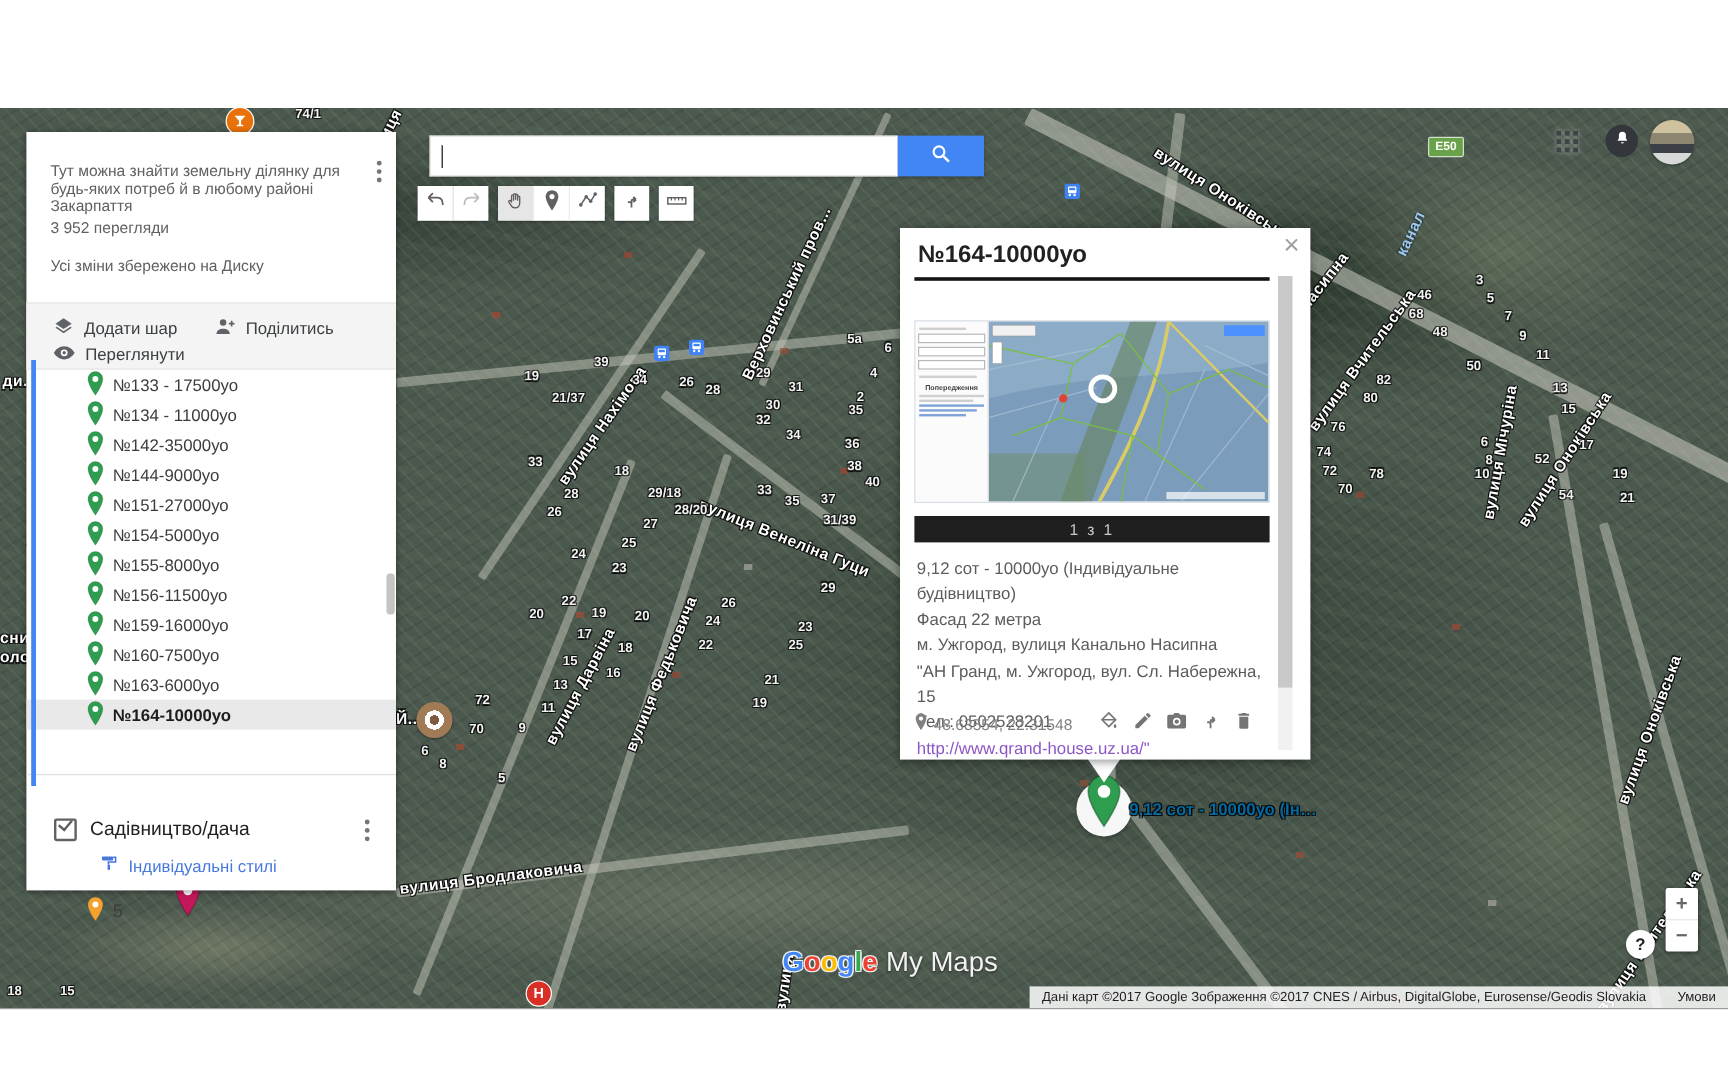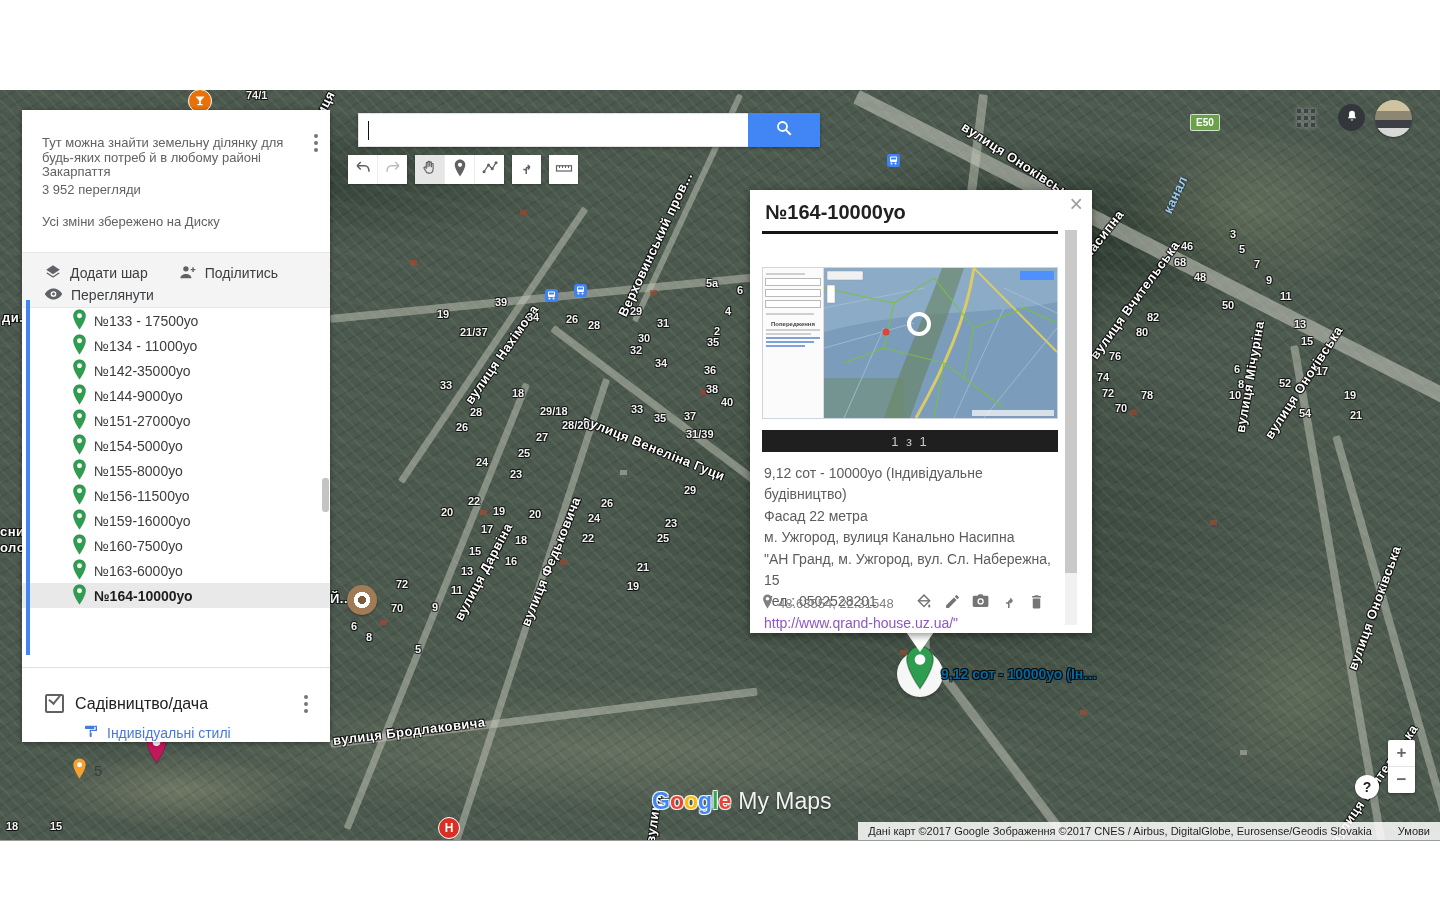--- a/index.html
+++ b/index.html
@@ -95,21 +95,21 @@
   .sb-dots{position:absolute;right:12px;top:24px}
   .sb-actions{position:absolute;left:0;top:142px;width:100%;height:56px;background:#f4f4f4;
     border-top:1px solid #e7e7e7;border-bottom:1px solid #e7e7e7;padding:9px 0 0 22px;box-sizing:border-box;
     font-size:14px;color:#3c4043}
   .act-row{display:flex;align-items:center;gap:8px;height:22px}
   .act{display:flex;align-items:center;gap:8px;margin-right:22px}
   .plot-list{position:absolute;left:0;top:198px;width:100%;height:337px;overflow:hidden}
   .plot-row{display:flex;align-items:center;height:25px;padding-left:50px;gap:7px;font-size:14px;color:#3c3c3c}
   .plot-row.selected{background:#e9e9e9;font-weight:bold;color:#1d1d1d}
   .sb-scroll{position:absolute;right:1px;top:368px;width:7px;height:34px;background:#c4c4c4;border-radius:3px}
-  .layer-sec{position:absolute;left:0;top:557px;width:100%;border-top:1px solid #e0e0e0;padding-top:26px}
+  .layer-sec{position:absolute;left:0;top:535px;width:100%;border-top:1px solid #e0e0e0;padding-top:36px}
   .layer-row{display:flex;align-items:center;gap:11px;padding-left:23px;position:relative}
   .cbx{width:15px;height:15px;border:2px solid #616161;border-radius:2px;position:relative}
   .cbx::after{content:"";position:absolute;left:2px;top:-1px;width:9px;height:5px;border-left:2px solid #616161;
     border-bottom:2px solid #616161;transform:rotate(-50deg)}
   .layer-name{font-size:16px;color:#212121}
   .layer-dots{position:absolute;right:22px;top:1px}
   .styles-row{display:flex;align-items:center;gap:8px;padding-left:61px;margin-top:10px}
   .styles-link{font-size:14px;color:#4678dd}
   .count-row{display:flex;align-items:center;gap:7px;padding-left:50px;margin-top:15px;font-size:15px;color:#3c3c3c}
   .blue-bar{position:absolute;left:26px;top:300px;width:4px;height:355px;background:#4285f4;z-index:22}

